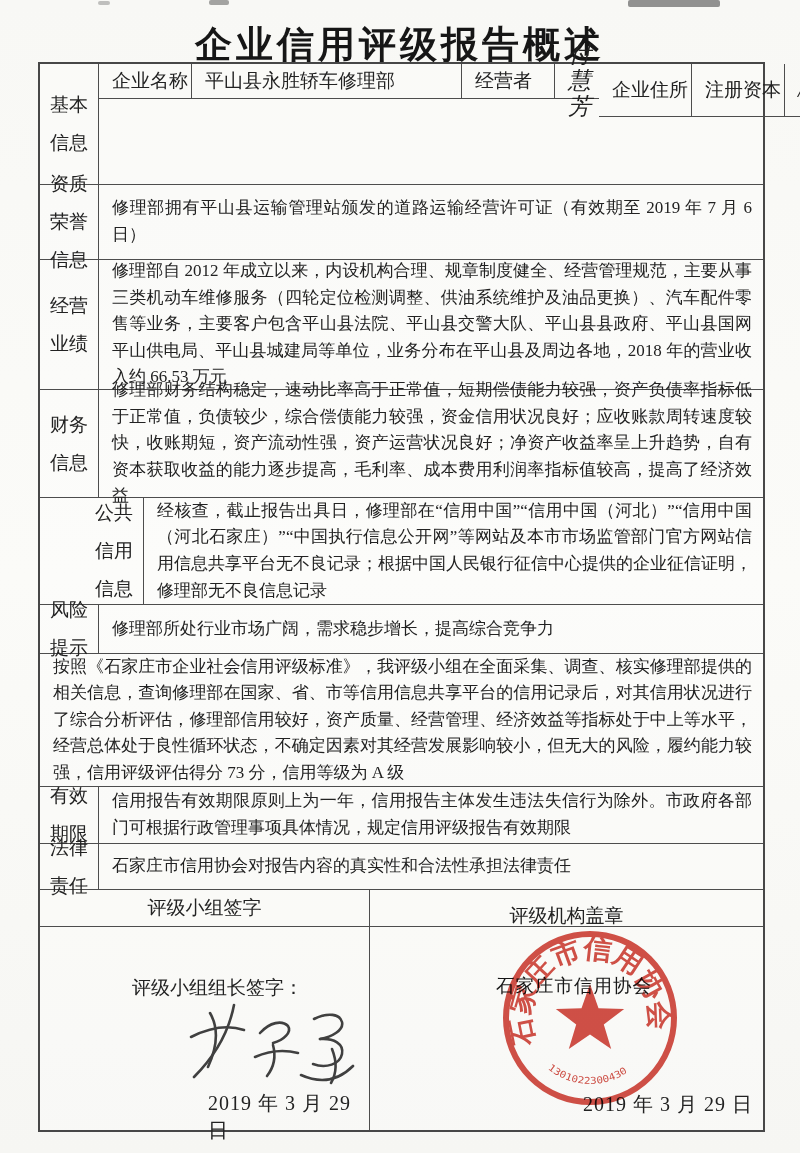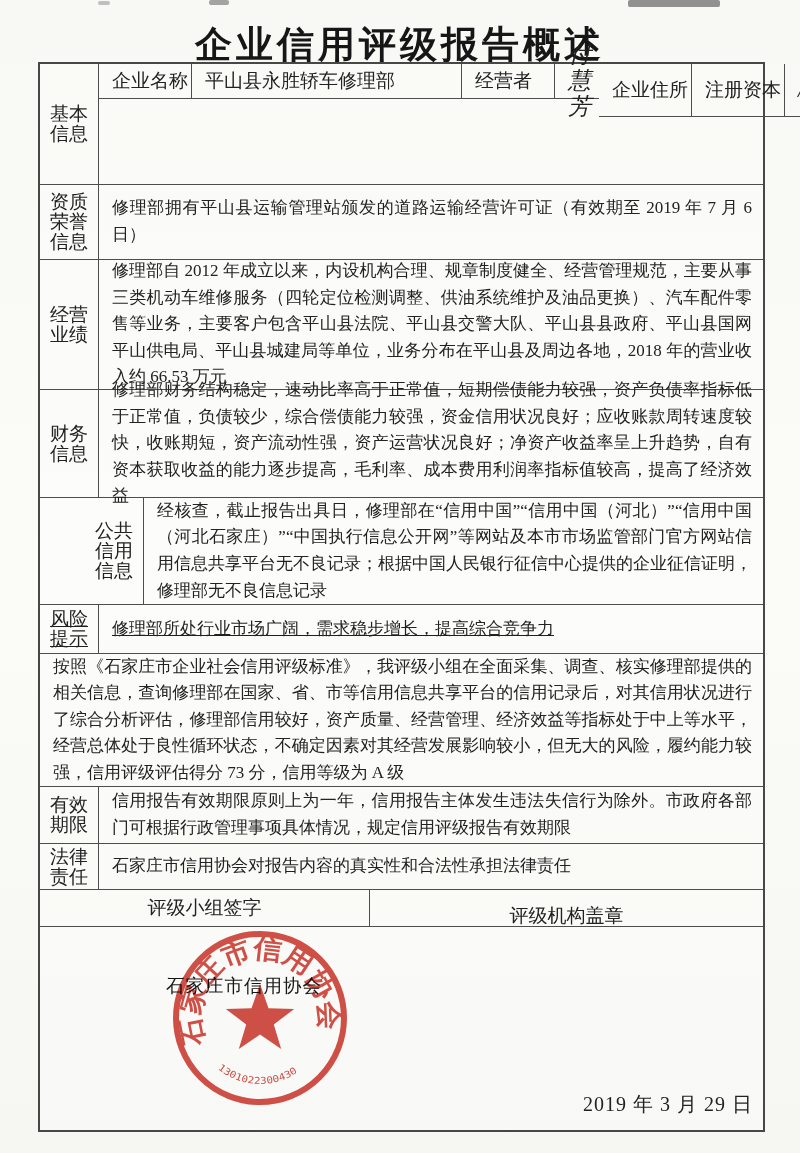--- a/index.html
+++ b/index.html
@@ -30,21 +30,21 @@
     border:2px solid #474747;
     box-sizing:border-box;
     display:flex;flex-direction:column;
     background:rgba(255,255,255,0.25);
   }
   .trow{display:flex;border-bottom:1.5px solid #4d4d4d;box-sizing:border-box;flex:0 0 auto;}
   .trow:last-child{border-bottom:none;}
   .rh{
     width:59px;flex:0 0 59px;border-right:1.5px solid #4d4d4d;box-sizing:border-box;
     display:flex;align-items:center;justify-content:center;text-align:center;
-    font-size:19px;line-height:20px;white-space:pre-line;color:#222;
+    font-size:19px;line-height:38px;white-space:pre-line;color:#222;
   }
   .cell{box-sizing:border-box;border-right:1.5px solid #4d4d4d;}
   .cell:last-child{border-right:none;}
   .lbl{width:93px;flex:0 0 93px;display:flex;align-items:center;padding-left:13px;font-size:19px;color:#222;}
   .val1{width:270px;flex:0 0 270px;display:flex;align-items:center;padding:3px 10px 3px 13px;font-size:19px;line-height:26px;color:#222;}
   .lbl2{width:93px;flex:0 0 93px;display:flex;align-items:center;padding-left:13px;font-size:19px;color:#222;}
   .val2{flex:1;display:flex;align-items:center;padding:3px 8px 3px 13px;font-size:23px;line-height:26px;color:#222;font-style:italic;}
   .basic-right{flex:1;display:flex;flex-direction:row;}
   .basic-sub{display:flex;border-bottom:1.5px solid #4d4d4d;box-sizing:border-box;}
   .basic-sub:last-child{border-bottom:none;}
@@ -53,21 +53,21 @@
   .para{
     flex:1;display:flex;align-items:center;box-sizing:border-box;
     padding:4px 11px 4px 13px;
     font-size:17px;line-height:26.6px;color:#222;
     text-align:justify;
   }
   .sec-zz{height:75px;}
   .sec-jy{height:130px;}
   .sec-cw{height:108px;}
   .sec-gg{height:107px;padding-left:45px;}
-  .sec-fx{height:49px;text-decoration:underline;}
+  .sec-fx{height:49px;}
   .sec-zs{height:133px;}
   .sec-yx{height:57px;}
   .sec-fl{height:46px;}
   .row-basic{height:121px;}
   .row-sigheader{height:37px;justify-content:space-between;}
   .row-sigbody{flex:1;}
 
   .sig-head-cell{
     box-sizing:border-box;display:flex;align-items:center;justify-content:center;
     font-size:19px;color:#222;
@@ -174,20 +174,38 @@
 责任</div>
       <div class="para">石家庄市信用协会对报告内容的真实性和合法性承担法律责任</div>
     </div>
 
     <div class="trow row-sigheader">
       <div class="sig-head-cell sh-left">评级小组签字</div>
       <div class="sig-head-cell sh-right">评级机构盖章</div>
     </div>
 
     <div class="trow row-sigbody">
+      <div class="sb-left">
+        <div class="leader-label">评级小组组长签字：</div>
+        <svg class="sig-svg" width="185" height="100" viewBox="0 0 185 100">
+          <g fill="none" stroke="#2d2d2d" stroke-width="2.6" stroke-linecap="round" opacity="0.9">
+            <path d="M30 16 C37 28 39 46 28 70"></path>
+            <path d="M11 40 C31 30 49 28 64 33"></path>
+            <path d="M54 8 C49 34 36 58 14 80"></path>
+            <path d="M80 36 C90 25 102 23 108 29 C112 35 104 43 93 46"></path>
+            <path d="M75 60 C91 53 106 53 118 56"></path>
+            <path d="M93 48 C96 59 94 70 87 79"></path>
+            <path d="M134 22 C148 15 160 17 162 25 C164 33 152 40 140 42"></path>
+            <path d="M140 42 C154 41 164 47 162 57 C160 67 146 72 133 67"></path>
+            <path d="M121 78 C141 87 159 83 173 69"></path>
+            <path d="M152 52 C156 62 158 74 151 86"></path>
+          </g>
+        </svg>
+        <div class="date-left">2019 年 3 月 29 日</div>
+      </div>
       <div class="sb-right">
         <div class="stamp-org">石家庄市信用协会</div>
         <svg class="stamp-svg" width="190" height="190" viewBox="0 0 190 190">
           <defs>
             <path id="ringPath" d="M 40.6 120.4 A 60 60 0 1 1 149.4 120.4"></path>
             <path id="serialPath" d="M 52.6 145.6 A 66 66 0 0 0 137.4 145.6"></path>
           </defs>
           <circle cx="95" cy="95" r="84" fill="none" stroke="#cf4238" stroke-width="6"></circle>
           <polygon fill="#cf4238" points="95,61 103.5,85.3 129.2,85.9 108.8,101.5 116.2,126.1 95,111.5 73.8,126.1 81.2,101.5 60.8,85.9 86.5,85.3"></polygon>
           <text font-family="Liberation Serif, DejaVu Serif, serif" font-size="27" font-weight="bold" fill="#cf4238">

